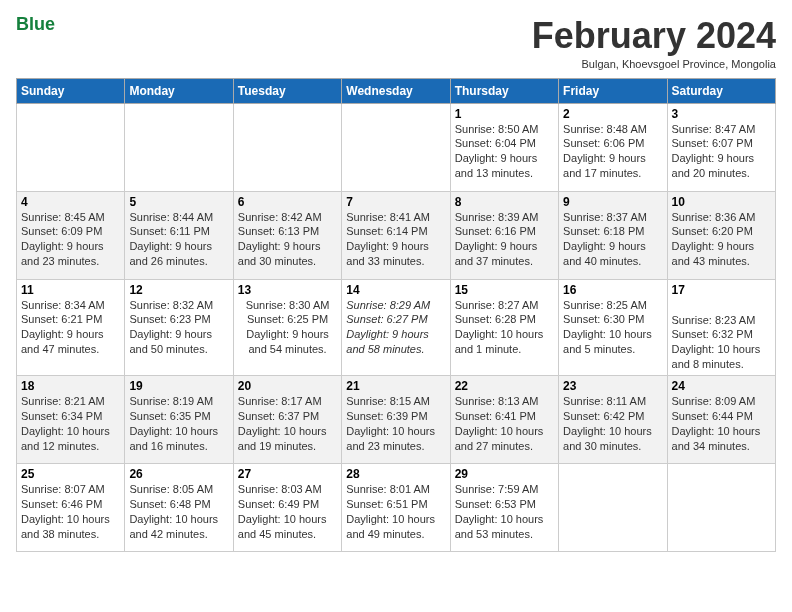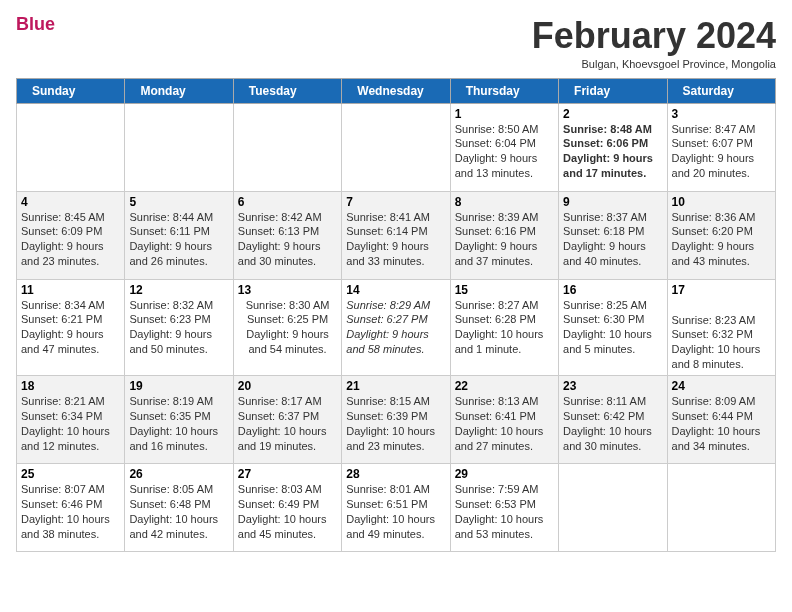--- a/index.html
+++ b/index.html
@@ -24,21 +24,21 @@
     .logo-text {
       font-size: 22px;
       font-weight: bold;
       color: #333;
       line-height: 1;
     }
     .logo-text span.general { color: #333; }
     .logo-line2 {
       font-size: 18px;
       font-weight: bold;
-      color: #be185d;
+      color: #15803d;
       margin-top: -2px;
       text-align: center;
     }
     .title-block {
       text-align: right;
     }
     .main-title {
       font-size: 36px;
       font-weight: bold;
       color: #333;
@@ -51,21 +51,21 @@
     }
     table {
       width: 100%;
       border-collapse: collapse;
       font-size: 11px;
     }
     thead tr th {
       background-color: #1a6ab5;
       color: #fff;
       text-align: left;
-      padding: 5px 15px;
+      padding: 5px 4px;
       font-size: 12px;
       border: 1px solid #aaa;
     }
     tbody tr td {
       border: 1px solid #ccc;
       vertical-align: top;
       padding: 3px 4px;
       width: 108px;
       min-height: 80px;
       height: 88px;
@@ -121,21 +121,21 @@
         <td></td>
         <td>
           <span class="day-number">1</span>
           <div class="cell-content" style="white-space: pre-line;">Sunrise: 8:50 AM
 Sunset: 6:04 PM
 Daylight: 9 hours
 and 13 minutes.</div>
         </td>
         <td>
           <span class="day-number">2</span>
-          <div class="cell-content" style="white-space: pre-line; font-weight: bold;">Sunrise: 8:48 AM
+          <div class="cell-content" style="white-space: pre-line;">Sunrise: 8:48 AM
 Sunset: 6:06 PM
 Daylight: 9 hours
 and 17 minutes.</div>
         </td>
         <td>
           <span class="day-number">3</span>
           <div class="cell-content" style="white-space: pre-line;">Sunrise: 8:47 AM
 Sunset: 6:07 PM
 Daylight: 9 hours
 and 20 minutes.</div>

